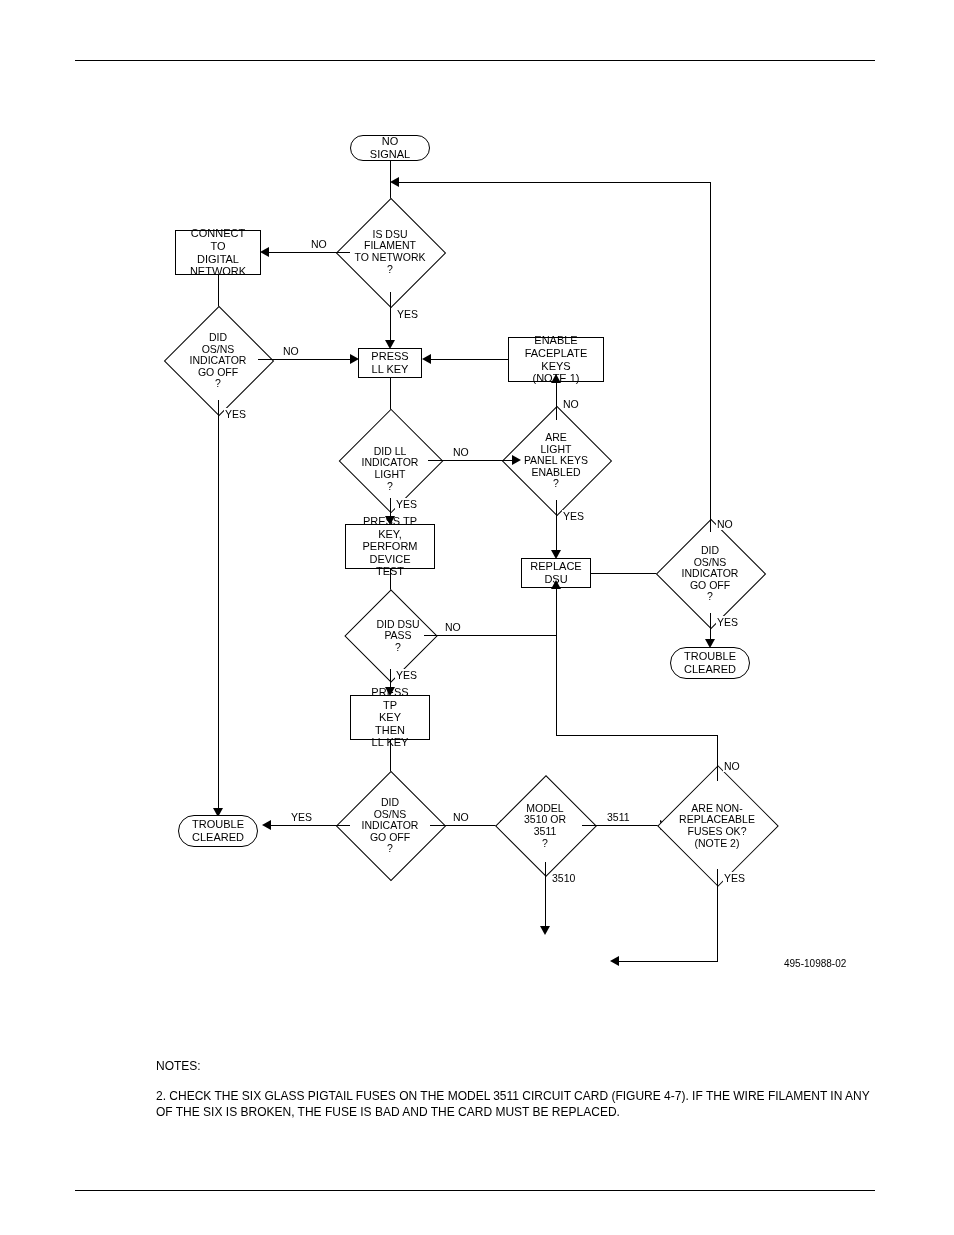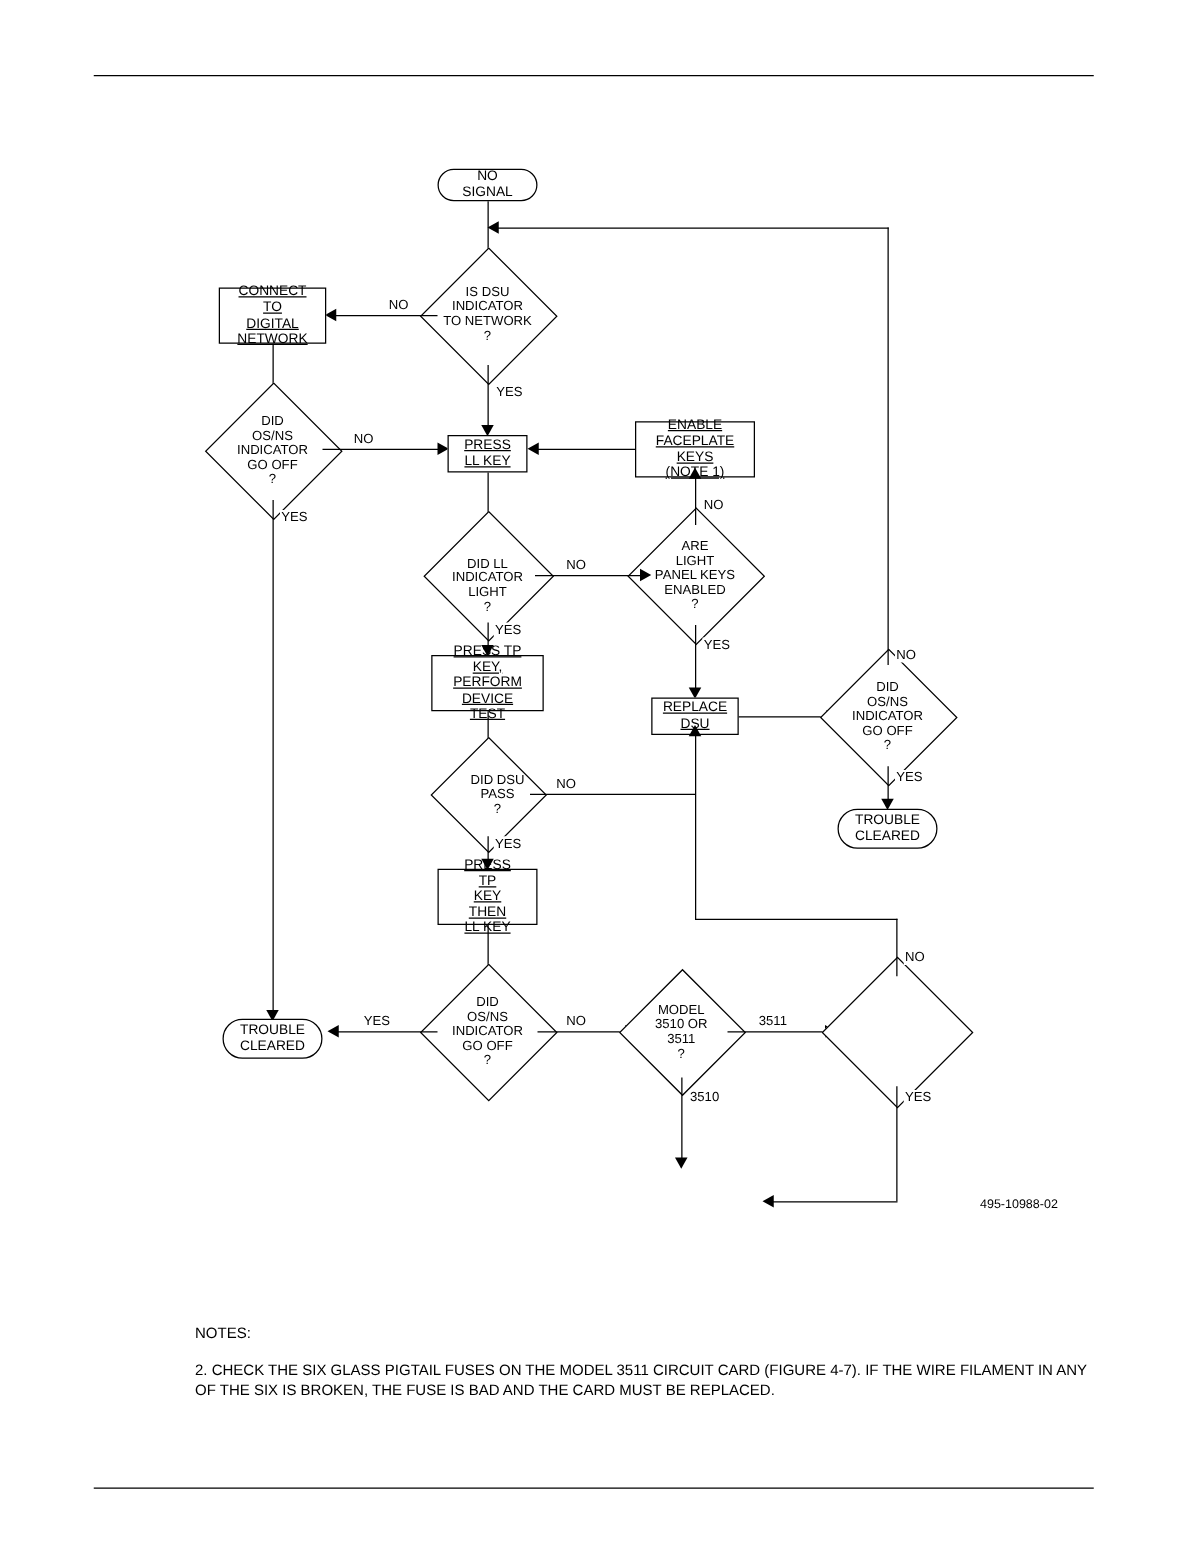--- a/index.html
+++ b/index.html
@@ -34,21 +34,20 @@
   .terminal {
     border: 1.3px solid #000;
     border-radius: 999px;
     background: #fff;
     padding: 4px 10px;
   }
   .process {
     border: 1.3px solid #000;
     background: #fff;
     padding: 4px 22px;
-    text-decoration: underline;
   }
   .diamond {
     position: absolute;
     border: 1.3px solid #000;
     background: #fff;
     transform: rotate(45deg);
   }
   .diamond-text {
     position: absolute;
     text-align: center;
@@ -116,21 +115,21 @@
   <div class="node terminal" style="left:350px; top:135px; width:80px; height:26px;">
     <span>NO SIGNAL</span>
   </div>
 
   <div class="line vline" style="left:390px; top:161px; height:45px;"></div>
   <div class="arrow down" style="left:385px; top:204px;"></div>
 
   <div class="diamond" style="left:352px; top:214px; width:76px; height:76px;"></div>
   <div class="diamond-text" style="left:340px; top:222px; width:100px; height:60px;">
     <span style="white-space:pre-line;">IS DSU
-INDICATOR
+FILAMENT
 TO NETWORK
 ?</span>
   </div>
 
   <div class="line hline" style="left:268px; top:252px; width:82px;"></div>
   <div class="arrow left" style="left:260px; top:247px;"></div>
   <div class="edge-label" style="left:310px; top:238px;">NO</div>
 
   <div class="node process" style="left:175px; top:230px; width:86px; height:45px;">
     <span style="white-space:pre-line;">CONNECT TO
@@ -305,20 +304,26 @@
 3510 OR
 3511
 ?</span>
   </div>
 
   <div class="line hline" style="left:582px; top:825px; width:80px;"></div>
   <div class="arrow right" style="left:660px; top:820px;"></div>
   <div class="edge-label" style="left:606px; top:811px;">3511</div>
 
   <div class="diamond" style="left:675px; top:783px; width:84px; height:84px;"></div>
+  <div class="diamond-text" style="left:659px; top:793px; width:116px; height:66px;">
+    <span style="white-space:pre-line;">ARE NON-
+REPLACEABLE
+FUSES OK?
+(NOTE 2)</span>
+  </div>
 
   <div class="line vline" style="left:717px; top:735px; height:46px;"></div>
   <div class="line hline" style="left:556px; top:735px; width:162px;"></div>
   <div class="line vline" style="left:556px; top:596px; height:0px;"></div>
 
   <div class="line vline" style="left:556px; top:636px; height:100px;"></div>
   <div class="edge-label" style="left:723px; top:760px;">NO</div>
 
   <div class="line vline" style="left:717px; top:869px; height:92px;"></div>
   <div class="line hline" style="left:618px; top:961px; width:100px;"></div>

